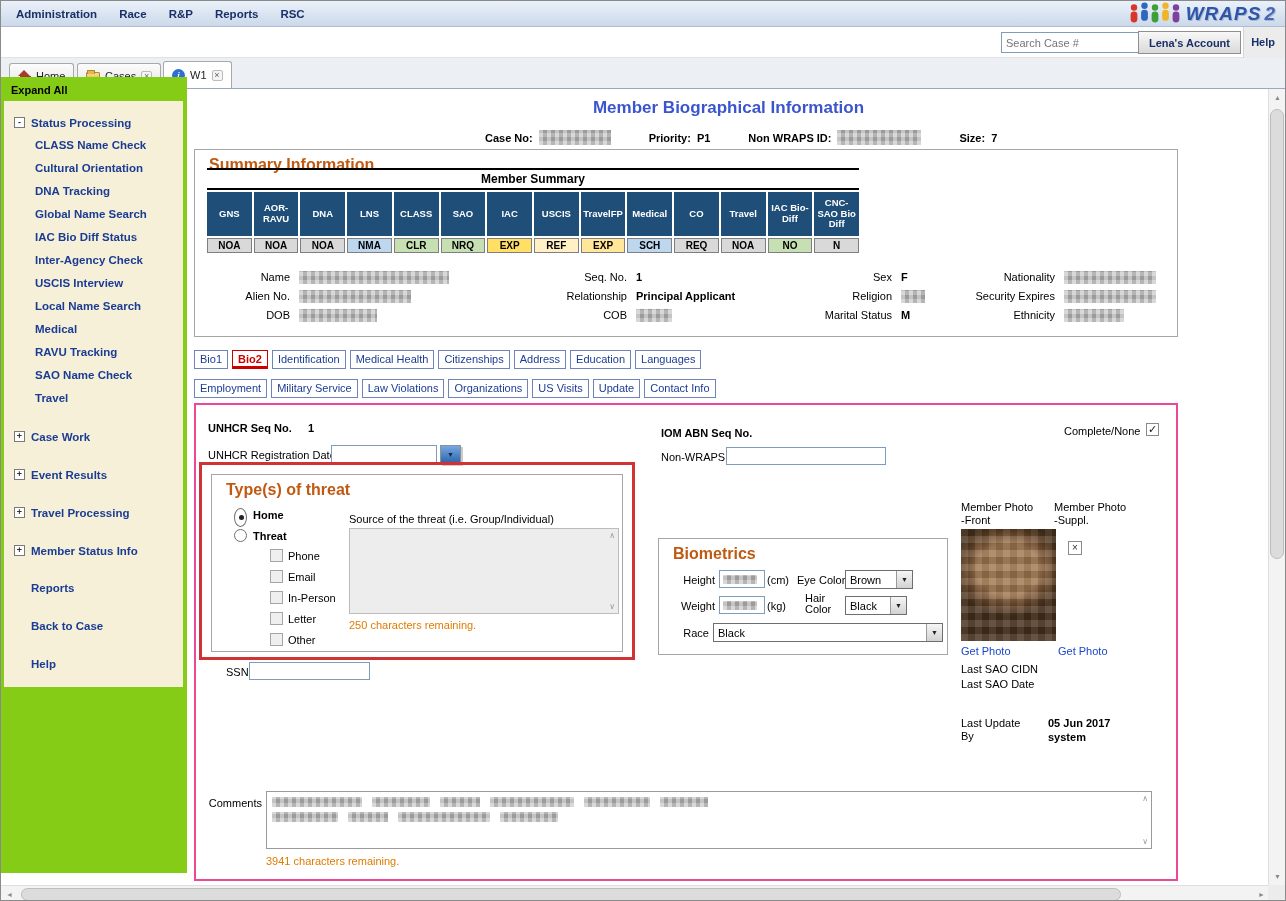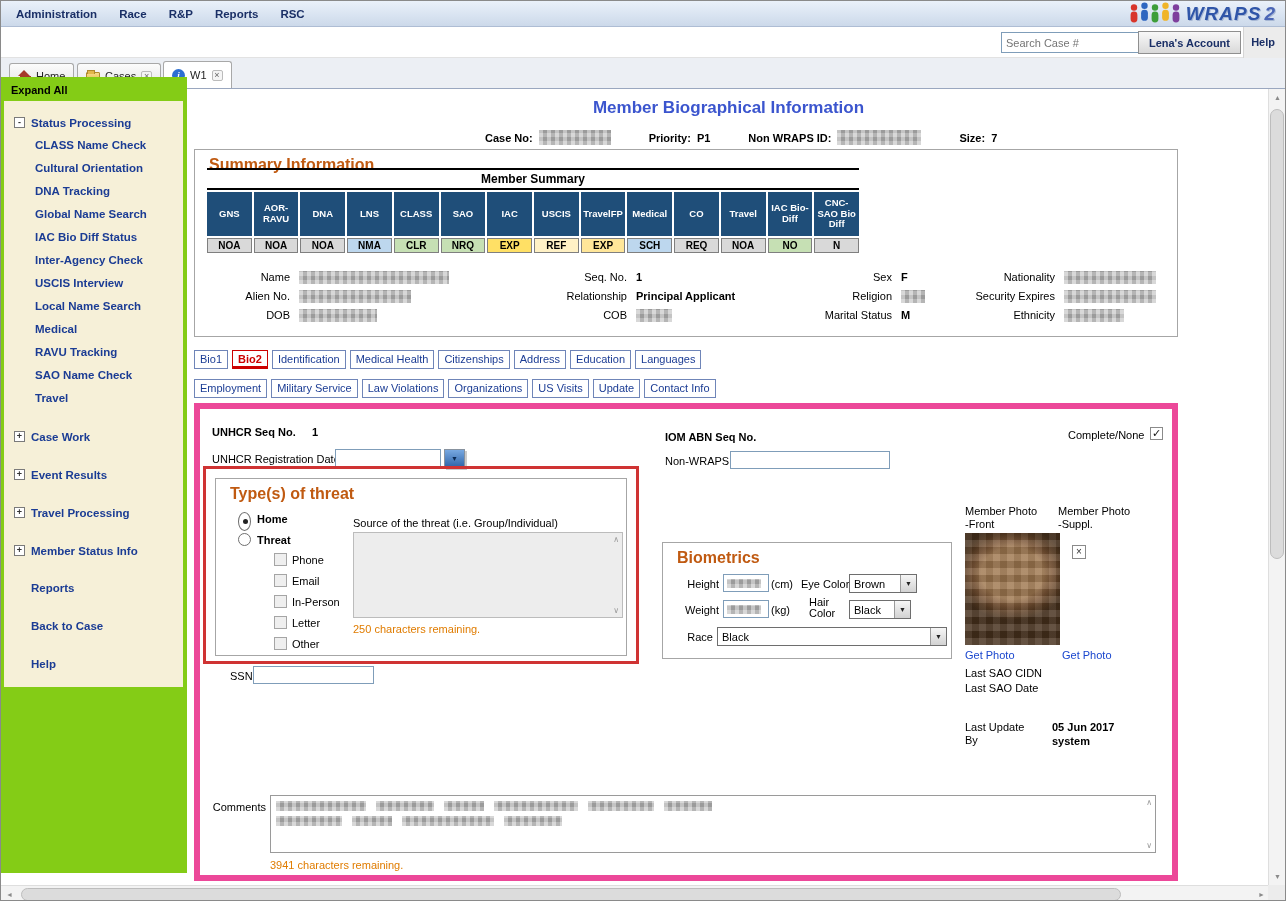--- a/index.html
+++ b/index.html
@@ -70,21 +70,21 @@
 .mi-row { display:flex; align-items:center; height:14px; margin-bottom:5px; }
 .mi-lab { text-align:right; margin-right:9px; flex:0 0 auto; }
 .mi-val { font-weight:bold; }
 
 
 .sec-tabs { position:absolute; left:7px; display:flex; gap:4px; }
 .stab { border:1px solid #6f85b8; color:#1B3C94; background:#fff; padding:2px 5px 3px; font-size:11px; cursor:pointer; }
 .stab.active { color:#C00; border-color:#C00; border-bottom:3px solid #C00; padding-bottom:1px; font-weight:bold; }
 
 
-.formbox { position:absolute; left:7px; top:314px; width:984px; height:478px; border:6px solid #ec4899; }
+.formbox { position:absolute; left:7px; top:314px; width:984px; height:478px; border:2px solid #ec4899; }
 .tin { position:absolute; border:1px solid #7f9db9; height:18px; background:#fff; font:11px "Liberation Sans","DejaVu Sans",sans-serif; padding:0 3px; }
 .cal { position:absolute; width:21px; height:19px; background:linear-gradient(#77a8e1,#2f64a8); border:1px solid #87929f; box-shadow:2px 2px 0 rgba(160,160,160,.55); display:flex; align-items:center; justify-content:center; cursor:pointer; }
 .cal::before { content:"▼"; font-size:7px; color:#0A2A55; }
 .cb { width:13px; height:13px; border:1px solid #8a8a8a; background:#fff; display:flex; align-items:center; justify-content:center; cursor:pointer; }
 .cb.checked::before { content:"✓"; font-size:11px; font-weight:bold; color:#111; line-height:1; }
 .cb.dis { background:#efefef; border-color:#a5a5a5; }
 .radio { width:13px; height:13px; border:1px solid #6f6f6f; border-radius:50%; background:#fff; display:flex; align-items:center; justify-content:center; cursor:pointer; }
 .radio.sel::before { content:""; width:5px; height:5px; border-radius:50%; background:#222; }
 .sel { position:absolute; border:1px solid #6e6e6e; background:#fff; height:19px; display:flex; align-items:center; justify-content:space-between; padding-left:4px; font-size:11px; cursor:pointer; }
 .sel-arrow { width:16px; height:17px; margin-left:4px; background:linear-gradient(#f6f6f6,#d2d2d2); border-left:1px solid #9a9a9a; display:flex; align-items:center; justify-content:center; flex:0 0 auto; }

